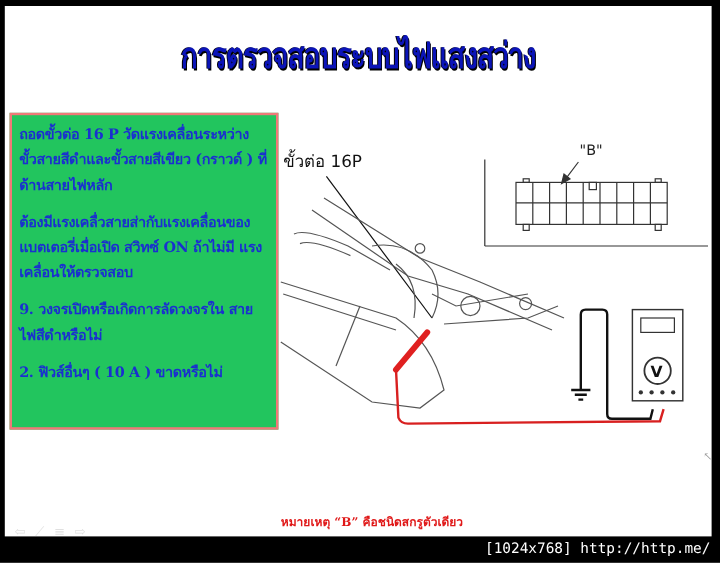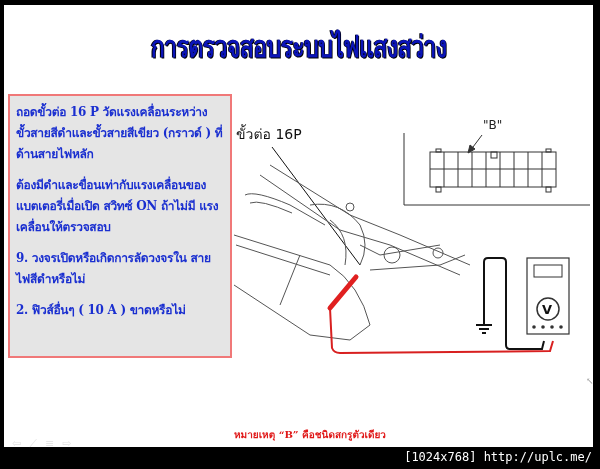--- a/index.html
+++ b/index.html
@@ -1,37 +1,37 @@
 <!DOCTYPE html>
 <html><head>
 <meta charset="utf-8">
 <style>
   html, body { margin:0; padding:0; }
   body { width:600px; height:469px; background:#000; position:relative; overflow:hidden; font-family:"DejaVu Serif", serif; }
   .slide { position:absolute; left:4px; top:5px; width:589px; height:442px; background:#fff; }
   .title { position:absolute; left:0; top:18px; width:100%; text-align:center; font-family:"DejaVu Sans", sans-serif; font-weight:bold; font-size:30px; color:#0b14b8; letter-spacing:-1px; transform:scaleX(0.78); transform-origin:center; text-shadow:1px 1px 0 #000, -1px 0 0 #000; }
-  .textbox { position:absolute; left:4px; top:89px; width:224px; height:264px; border:2px solid #f07878; box-sizing:border-box; background:#e5e5e5; padding:6px 6px; }
+  .textbox { position:absolute; left:4px; top:89px; width:224px; height:264px; border:2px solid #f07878; box-sizing:border-box; background:#22c55e; padding:6px 6px; }
   .textbox p { margin:0 0 10px 0; color:#1a2fd0; font-family:"DejaVu Serif", serif; font-weight:bold; font-size:12px; line-height:21px; letter-spacing:-0.3px; }
   .diagram { position:absolute; left:226px; top:90px; width:338px; height:300px; }
   .label16p { position:absolute; left:6px; top:28px; font-family:"DejaVu Sans", sans-serif; font-size:14px; color:#111; }
   .note { position:absolute; left:230px; top:422px; font-family:"DejaVu Serif", serif; font-weight:bold; font-size:10px; color:#e01818; }
   .toolbar { position:absolute; left:8px; top:432px; display:flex; gap:8px; opacity:0.25; }
   .toolbar span { font-size:11px; color:#888; }
   .watermark { position:absolute; right:8px; top:450px; font-family:"DejaVu Sans Mono", monospace; font-size:12px; color:#fff; }
   .cursor { position:absolute; left:586px; top:376px; font-size:9px; color:#999; }
 </style>
 </head>
 <body>
 
 <div class="slide">
   <div class="title">การตรวจสอบระบบไฟแสงสว่าง</div>
 
   <div class="textbox">
     <p>ถอดขั้วต่อ 16 P  วัดแรงเคลื่อนระหว่าง ขั้วสายสีดำและขั้วสายสีเขียว (กราวด์ ) ที่ด้านสายไฟหลัก</p>
-    <p>ต้องมีดำและขื่อนเท่ากับแรงเคลื่อนของ แบตเตอรี่เมื่อเปิด สวิทซ์  ON  ถ้าไม่มี แรงเคลื่อนให้ตรวจสอบ</p>
+    <p>ต้องมีแรงเคลื่วสายส่ากับแรงเคลื่อนของ แบตเตอรี่เมื่อเปิด สวิทซ์  ON  ถ้าไม่มี แรงเคลื่อนให้ตรวจสอบ</p>
     <p>9. วงจรเปิดหรือเกิดการลัดวงจรใน สายไฟสีดำหรือไม่</p>
     <p>2. ฟิวส์อื่นๆ  ( 10 A ) ขาดหรือไม่</p>
   </div>
 
   <div class="diagram">
     <div class="label16p">ขั้วต่อ 16P</div>
     <svg width="362" height="300" viewBox="0 0 362 300">
 
       <g stroke="#333" fill="none" stroke-width="1">
         <line x1="174" y1="38" x2="174" y2="110"></line>
@@ -104,13 +104,13 @@
 
   <div class="toolbar">
     <span>⇦</span>
     <span>⟋</span>
     <span>≡</span>
     <span>⇨</span>
   </div>
 </div>
 
 <div class="cursor">↖</div>
-<div class="watermark">[1024x768] http://uplc.me/</div>
+<div class="watermark">[1024x768] http://http.me/</div>
 
 </body></html>

